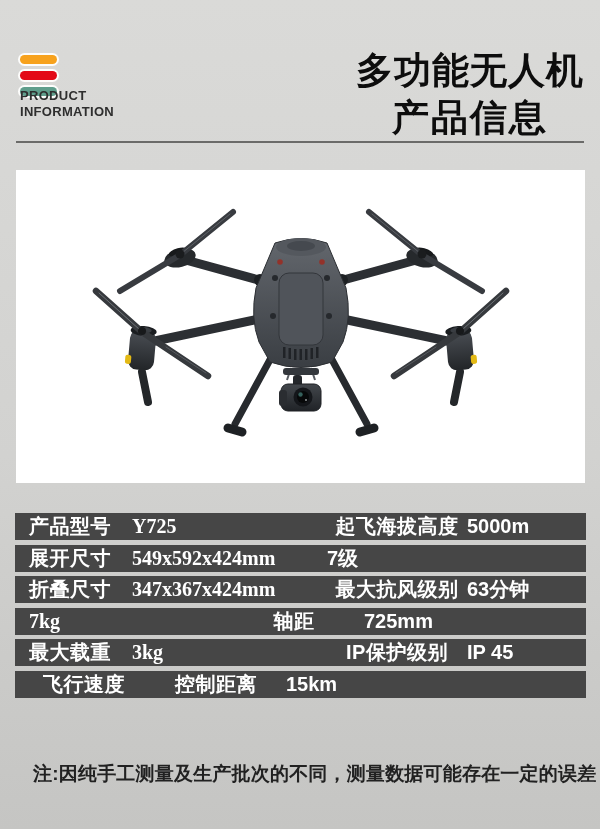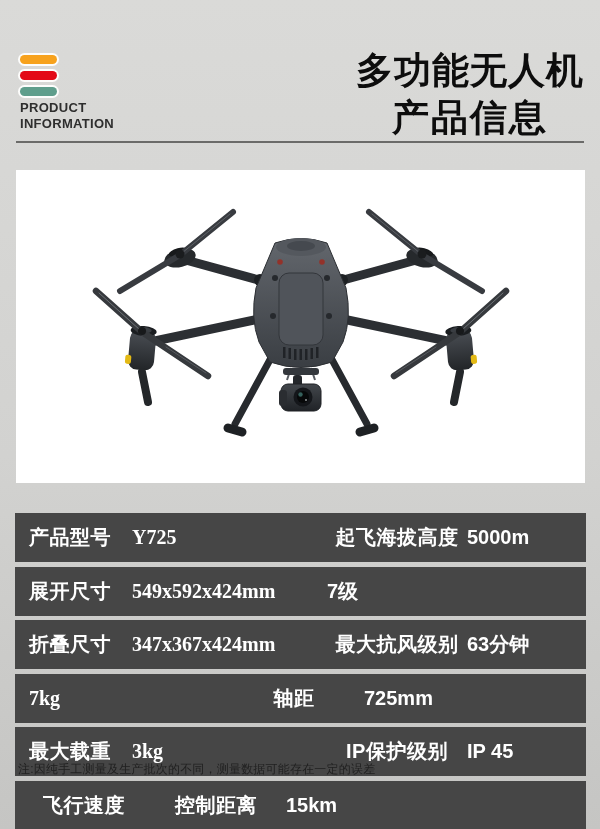--- a/index.html
+++ b/index.html
@@ -17,21 +17,21 @@
   .logo-bars { position:absolute; left:20px; top:55px; }
   .logo-bar {
     display:block; width:37px; height:9px; border-radius:5px;
     box-shadow:0 0 0 2px #fdfdfc; margin-bottom:7px;
   }
   .logo-bar.orange { background:var(--accent-orange); }
   .logo-bar.red    { background:var(--accent-red); }
   .logo-bar.teal   { background:var(--accent-teal); }
 
   .brand-text {
-    position:absolute; left:20px; top:100px;
+    position:absolute; left:20px; top:88px;
     font-size:13px; font-weight:bold; line-height:16px;
     color:var(--brand-ink); letter-spacing:.3px;
   }
 
   .title {
     position:absolute; right:16px; top:47px;
     text-align:center; color:var(--title-ink);
     font-size:37px; font-weight:bold; line-height:47px;
     letter-spacing:1px; white-space:nowrap;
   }
@@ -46,37 +46,37 @@
   .hero {
     position:absolute; left:16px; top:170px;
     width:569px; height:313px; background:var(--hero-bg);
   }
   .hero svg { display:block; width:100%; height:100%; }
 
   
   .specs { position:absolute; left:15px; top:513px; width:571px; }
   .spec-row {
     display:flex; align-items:center;
-    height:49px; margin-bottom:4.5px;
+    height:27px; margin-bottom:4.5px;
     background:var(--row-bg);
     color:var(--row-text);
     font-size:20px; font-weight:bold;
     padding-left:14px;
   }
   .spec-row:last-child { margin-bottom:0;padding-left:28px; }
   .cell { white-space:nowrap; overflow:visible; }
   .lbl-l { width:103px; letter-spacing:.5px; }
   .val-l { width:195px;font-family:Liberation Serif, serif; }
   .lbl-r { width:140px; letter-spacing:.5px;text-align:center; }
   .val-r { flex:1; }
 
   
   .footnote {
-    position:absolute; left:18px; top:761px; right:10px;
-    font-size:12px; font-weight:normal; color:var(--note-ink);
+    position:absolute; left:33px; top:761px; right:10px;
+    font-size:19px; font-weight:bold; color:var(--note-ink);
     letter-spacing:.2px; white-space:nowrap;
   }
 </style>
 </head>
 <body>
 
 <div class="page">
 
   <div class="logo-bars">
     <span class="logo-bar orange"></span>

